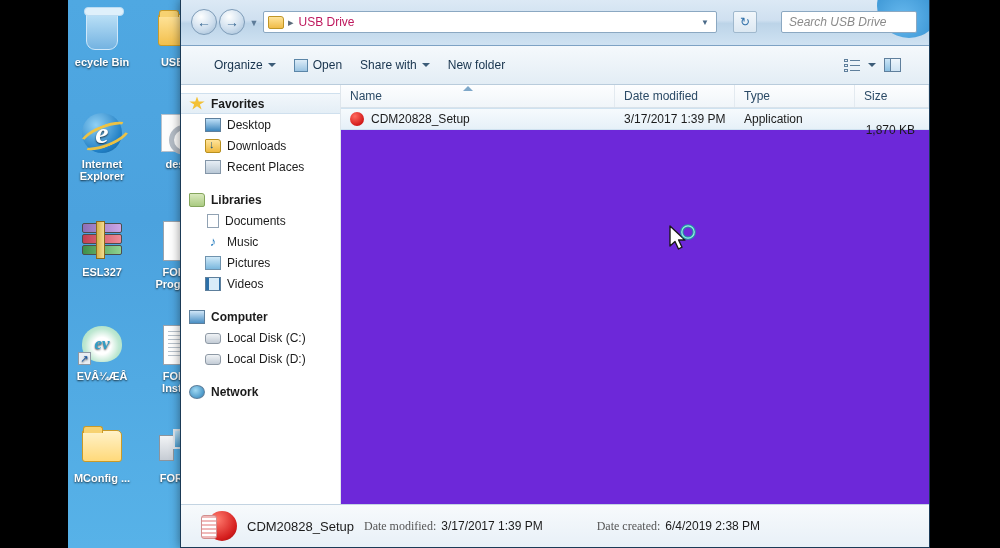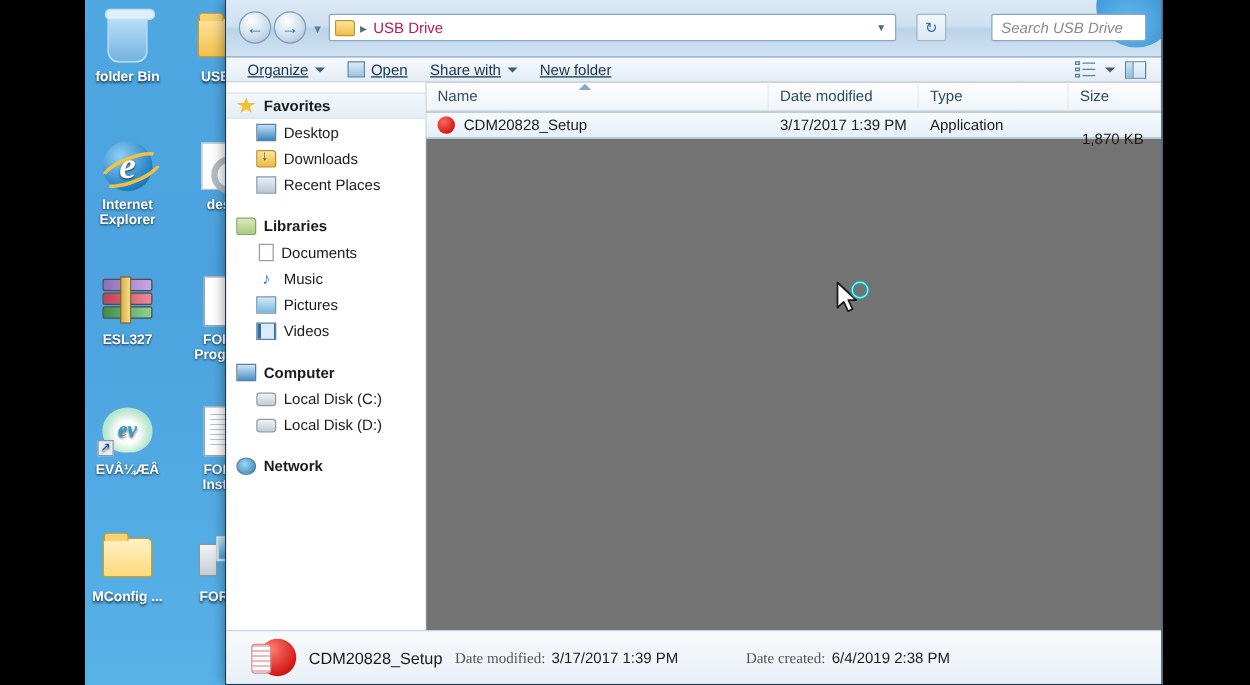--- a/index.html
+++ b/index.html
@@ -129,31 +129,31 @@
   }
   #addrsep { color: #5b6b7a; font-size: 11px; margin-right: 5px; }
   #addrtext { font-size: 12px; color: #be185d; flex: 1; }
   #addrdrop { width: 18px; color: #4a6a88; font-size: 8px; text-align: center; }
   #refreshbtn {
     position: absolute; right: 172px; top: 11px; width: 24px; height: 22px;
     background: linear-gradient(180deg,#f2f7fb,#dce8f2); border: 1px solid #9fb8cd; border-radius: 2px;
     color: #2f6fa8; font-size: 12px; line-height: 20px; text-align: center;
   }
   #searchbox {
-    position: absolute; right: 12px; top: 11px; width: 124px; height: 22px;
+    position: absolute; right: 12px; top: 11px; width: 136px; height: 22px;
     background: #fff; border: 1px solid #8ba8c2; border-radius: 2px;
     display: flex; align-items: center; padding-left: 7px;
   }
   #searchbox span { font: italic 12px "Liberation Sans", sans-serif; color: #8a8a8a; }
 
   
   #toolbar {
-    height: 20px; flex: none; display: flex; align-items: center; padding: 0 8px;
+    height: 39px; flex: none; display: flex; align-items: center; padding: 0 24px;
     background: linear-gradient(180deg,#f5f9fc,#e3edf5);
-    border-bottom: 1px solid #b9ccdc; font-size: 12px; color: #17334d; text-decoration: underline;
+    border-bottom: 1px solid #b9ccdc; font-size: 12px; color: #17334d;
   }
   .tbitem { display: flex; align-items: center; gap: 5px; padding: 3px 9px; border-radius: 2px; white-space: nowrap; }
   .caret { width: 0; height: 0; border-left: 4px solid transparent; border-right: 4px solid transparent; border-top: 4px solid #3c5c78; }
   .openicon { width: 14px; height: 13px; background: linear-gradient(180deg,#dcecf8,#9bc4e2); border: 1px solid #5b86a8; }
   #tbright { margin-left: auto; display: flex; align-items: center; gap: 8px; padding-right: 4px; }
   .viewicon { width: 16px; height: 13px; position: relative; }
   .viewicon i { position: absolute; left: 0; width: 4px; height: 3px; border: 1px solid #5f7f9c; }
   .viewicon u { position: absolute; left: 6px; width: 10px; height: 1px; background: #5f7f9c; }
   .paneicon { width: 17px; height: 14px; background: #fff; border: 1px solid #5f7f9c; display: flex; }
   .paneicon i { width: 6px; background: linear-gradient(180deg,#cde6f7,#8cc0e2); border-right: 1px solid #5f7f9c; }
@@ -179,21 +179,21 @@
   .i-lib { background: linear-gradient(180deg,#d9e9bd,#aacb82); border: 1px solid #84a55c; border-radius: 1px 3px 2px 2px; }
   .i-doc { background: #fff; border: 1px solid #91a2b3; width: 12px; height: 14px; margin-left: 2px; }
   .i-music { color: #2a7fc0; font-size: 13px; line-height: 14px; text-align: center; }
   .i-pic { background: linear-gradient(180deg,#cfe9f8,#7ab7dd); border: 1px solid #6f93ae; }
   .i-vid { background: linear-gradient(90deg,#2c6fa8 0 3px,#d9ecf8 3px 13px,#2c6fa8 13px 16px); border: 1px solid #5d7f9c; }
   .i-comp { background: linear-gradient(180deg,#cfe5f7,#4a8fc4); border: 1px solid #5d7f9c; }
   .i-disk { background: linear-gradient(180deg,#f0f3f6,#c3ccd6); border: 1px solid #8e99a5; border-radius: 3px; height: 11px; margin-top: 2px; }
   .i-net { background: radial-gradient(circle at 40% 35%,#9fd8f2,#2a7fb8); border-radius: 50%; border: 1px solid #5d7f9c; }
 
   
-  #list { flex: 1; display: flex; flex-direction: column; min-width: 0; background: #737373; }
+  #list { flex: 1; display: flex; flex-direction: column; min-width: 0; background: #6d28d9; }
   #colhead {
     height: 23px; flex: none; display: flex; align-items: center; position: relative;
     background: linear-gradient(180deg,#fdfeff,#f0f5f9); border-bottom: 1px solid #d9e2ea;
     font-size: 12px; color: #2b4a66;
   }
   #colhead .col { padding-left: 9px; border-right: 1px solid #e3eaf0; height: 100%; line-height: 22px; }
   #sortarrow {
     position: absolute; left: 122px; top: 1px; width: 0; height: 0;
     border-left: 5px solid transparent; border-right: 5px solid transparent; border-bottom: 5px solid #7fa8c9;
   }
@@ -235,21 +235,21 @@
 <body>
 
 <div id="stage">
 
   <div id="desktop">
 
     <div class="dicon" style="left:-4px;top:8px">
       <span class="glyph">
           <span class="art bin"></span>
         </span>
-      <span class="cap">folder Bin</span>
+      <span class="cap">ecycle Bin</span>
     </div>
 
     <div class="dicon" style="left:72px;top:8px">
       <span class="glyph">
           <span class="art folder">
             <span class="reddot"></span>
           </span>
         </span>
       <span class="cap">USB D</span>
     </div>

